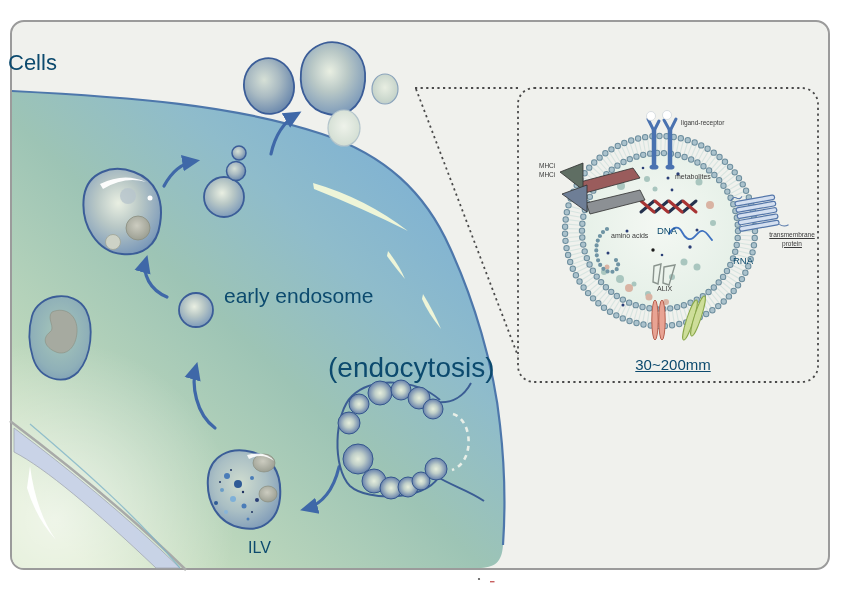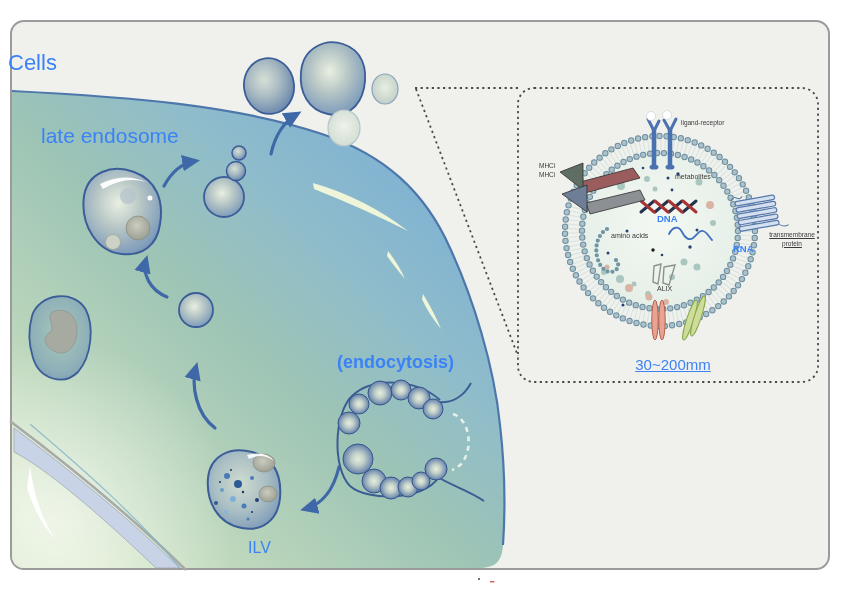--- a/index.html
+++ b/index.html
@@ -2,23 +2,23 @@
 <html><head>
 <meta charset="utf-8">
 <style>
   html,body{margin:0;padding:0;background:#ffffff;}
   #stage{
     position:relative;width:841px;height:595px;overflow:hidden;
     font-family:"Liberation Sans","DejaVu Sans",sans-serif;
     background:#ffffff;
   }
   #stage svg{position:absolute;left:0;top:0;}
-  .lbl{position:absolute;color:#3b82f6;white-space:pre;line-height:1.05;}
+  .lbl{position:absolute;color:#0c4a6e;white-space:pre;line-height:1.05;}
   .lbl.small{color:#3a3a3a;}
-  .lbl.bold{font-weight:bold;}
+  .lbl.bold{font-weight:normal;margin-top:12px;}
   .ctr{text-align:center;text-decoration:underline;}
 </style>
 </head>
 <body>
 
 <div id="stage">
 <svg width="841" height="595" viewBox="0 0 841 595">
   <defs>
     <linearGradient id="cellGrad" gradientUnits="userSpaceOnUse" x1="430" y1="110" x2="40" y2="520">
       <stop offset="0" stop-color="#79aed6"></stop>
@@ -306,22 +306,22 @@
     </g>
   </g>
 
   <g>
     <circle cx="479" cy="579" r="1.1" fill="#555555"></circle>
     <rect x="490" y="581" width="4.5" height="1.4" fill="#c86060"></rect>
   </g>
 </svg>
 
   <div class="lbl" style="left:8px;top:51px;font-size:22px;">Cells</div>
-  <div class="lbl" style="left:41px;top:125px;font-size:21px;">late endosome</div>
-  <div class="lbl" style="left:337px;top:353px;font-size:18px;font-weight:bold;">(endocytosis)</div>
+  <div class="lbl" style="left:224px;top:285px;font-size:21px;">early endosome</div>
+  <div class="lbl" style="left:328px;top:353px;font-size:28px;">(endocytosis)</div>
   <div class="lbl" style="left:248px;top:540px;font-size:16px;text-align:right;">ILV</div>
 
   <div class="lbl small" style="left:681px;top:120px;font-size:6.5px;">ligand-receptor</div>
   <div class="lbl small" style="left:539px;top:161px;font-size:6.5px;line-height:9px;">MHCi
 MHCi</div>
   <div class="lbl small" style="left:675px;top:173px;font-size:7px;">metabolites</div>
   <div class="lbl bold" style="left:657px;top:214px;font-size:9.5px;">DNA</div>
   <div class="lbl small" style="left:611px;top:232px;font-size:7px;">amino acids</div>
   <div class="lbl bold" style="left:701px;top:244px;font-size:9.5px;padding-left:32px;">RNA</div>
   <div class="lbl small" style="left:657px;top:285px;font-size:7px;">ALIX</div>

